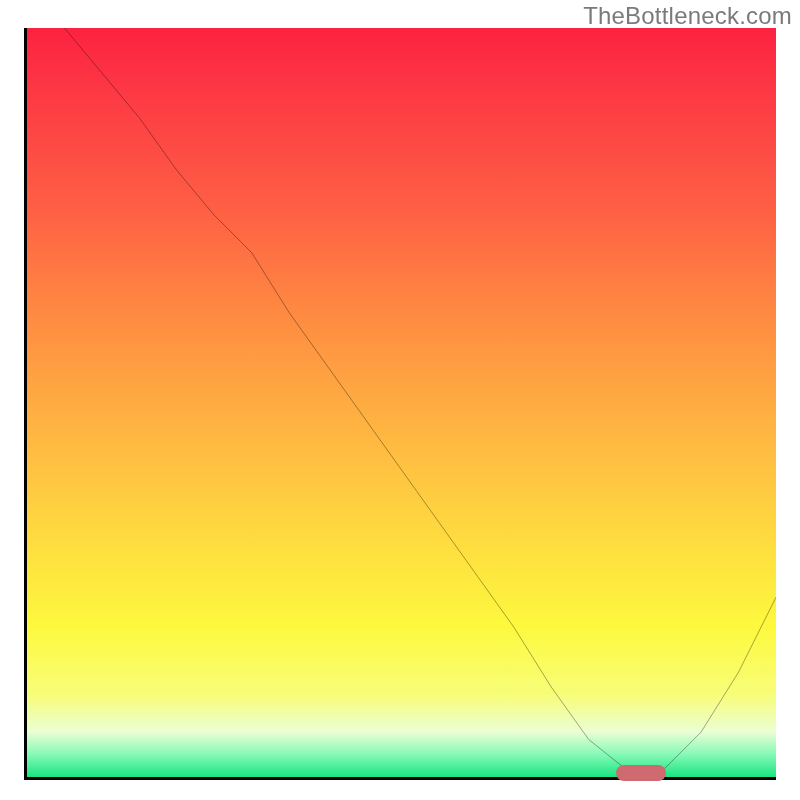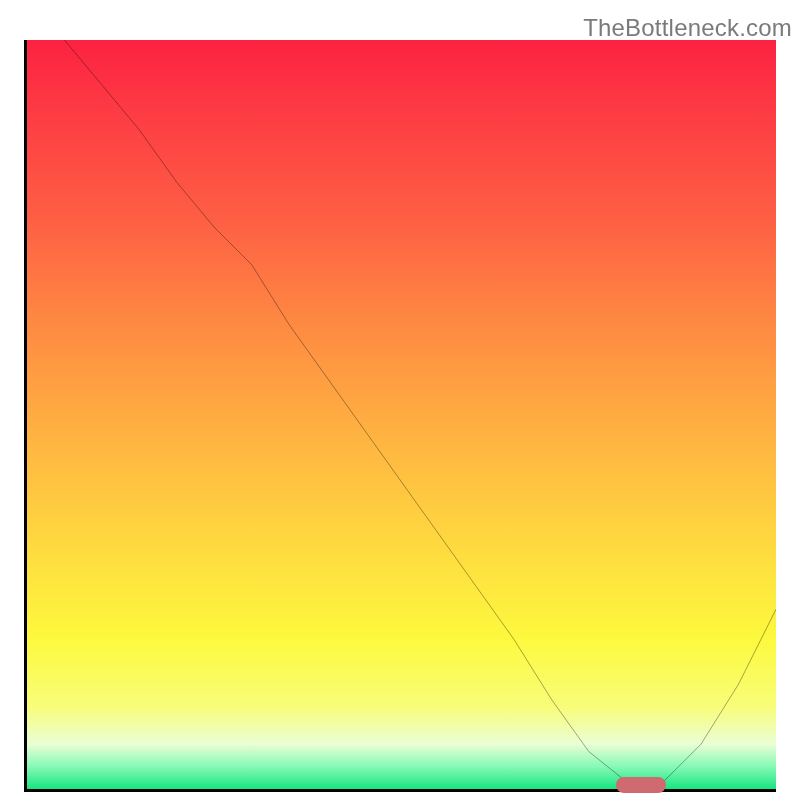--- a/index.html
+++ b/index.html
@@ -8,21 +8,20 @@
     width: 800px;
     height: 800px;
     background: #ffffff;
     font-family: Arial, Helvetica, sans-serif;
     overflow: hidden;
   }
   .container {
     position: relative;
     width: 800px;
     height: 584px;
-    margin-top: 12px;
   }
   .watermark {
     position: absolute;
     top: 2px;
     right: 8px;
     color: #7a7a7a;
     font-size: 24px;
     font-weight: 500;
     letter-spacing: 0.2px;
     z-index: 5;

